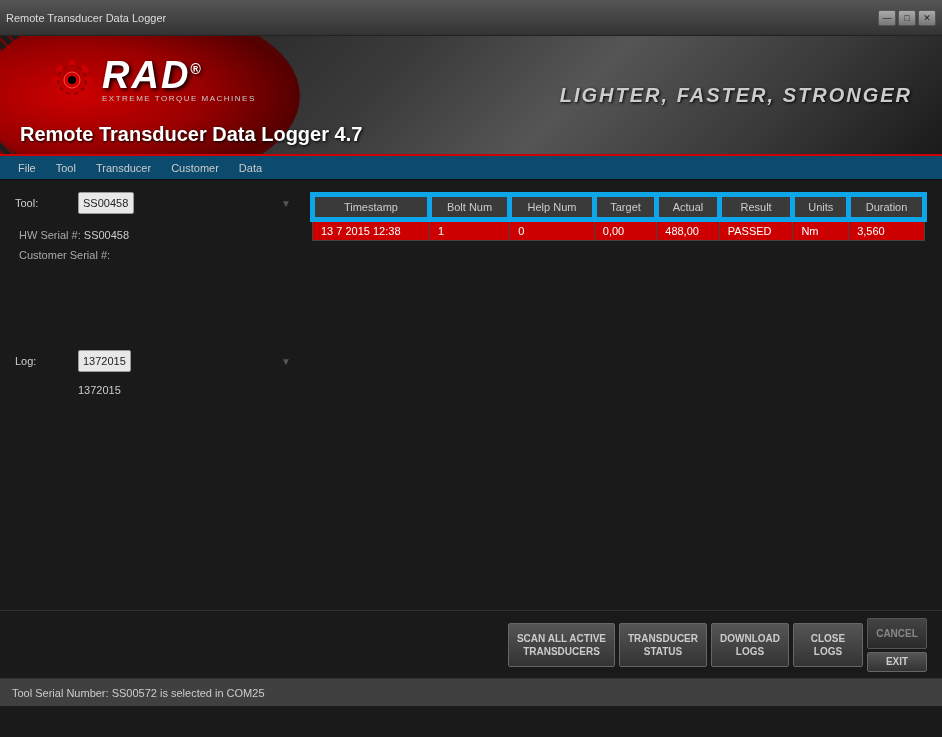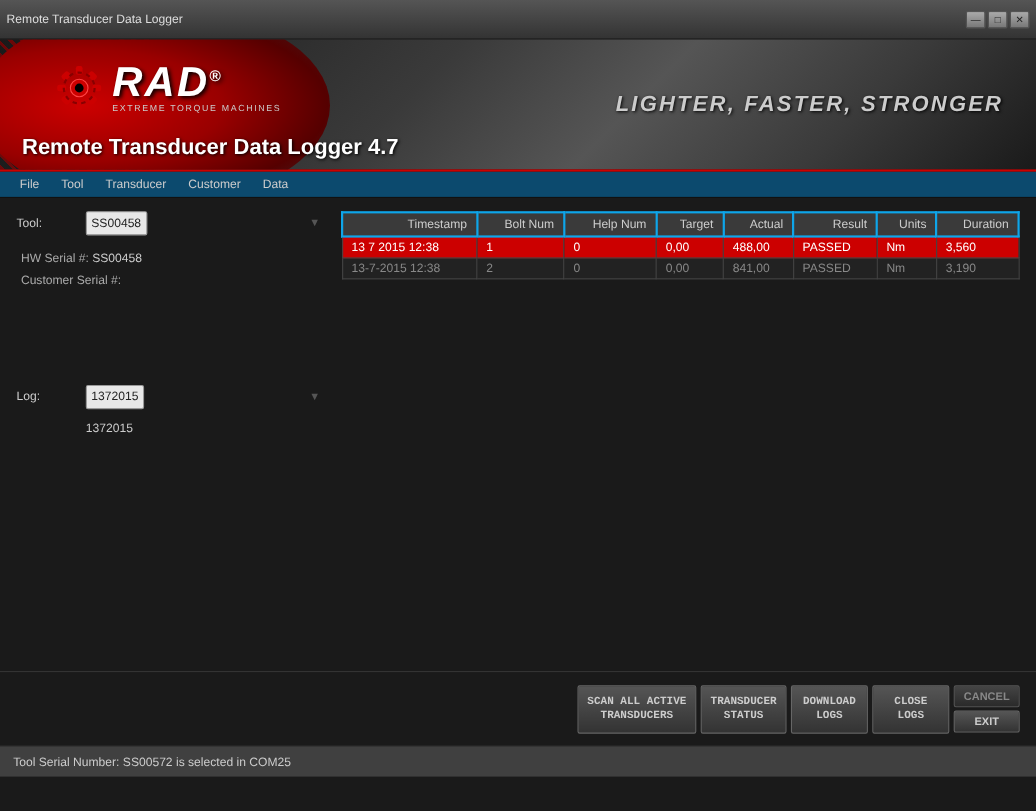--- a/index.html
+++ b/index.html
@@ -216,22 +216,22 @@
     }
     .data-table {
       width: 100%;
       border-collapse: collapse;
       font-size: 11px;
     }
     .data-table th {
       background: #3a3a3a;
       color: #ccc;
       padding: 4px 8px;
-      text-align: right;
-      border: 2px solid #0ea5e9;
+      text-align: center;
+      border: 5px solid #0ea5e9;
       font-weight: normal;
       white-space: nowrap;
     }
     .data-table td {
       padding: 3px 8px;
       border: 1px solid #444;
       white-space: nowrap;
       margin-left: 44px;
     }
     .row-highlight {
@@ -264,24 +264,23 @@
       border: 1px solid #666;
       color: #ccc;
       font-size: 10px;
       font-weight: bold;
       text-transform: uppercase;
       cursor: pointer;
       text-align: center;
       padding: 4px 8px;
       line-height: 1.3;
       border-radius: 2px;
-      font-family: Liberation Mono, monospace;
     }
     .action-btn-cancel {
-      height: 20px;
+      height: 31px;
       min-width: 60px;
       background: linear-gradient(to bottom, #444, #2a2a2a);
       border: 1px solid #555;
       color: #888;
       font-size: 10px;
       font-weight: bold;
       text-transform: uppercase;
       cursor: pointer;
       padding: 2px 8px;
       border-radius: 2px;
@@ -430,30 +429,20 @@
       <tr class="row-highlight">
             <td>13 7 2015 12:38</td>
             <td>1</td>
             <td>0</td>
             <td>0,00</td>
             <td>488,00</td>
             <td>PASSED</td>
             <td>Nm</td>
             <td>3,560</td>
           </tr>
-          <tr class="row-dark">
-            <td>13-7-2015 12:38</td>
-            <td>2</td>
-            <td>0</td>
-            <td>0,00</td>
-            <td>841,00</td>
-            <td>PASSED</td>
-            <td>Nm</td>
-            <td>3,190</td>
-          </tr>
         </tbody>
     </table>
   </div>
 </div>
 
 <div class="bottom-bar">
   <button class="action-btn">SCAN ALL ACTIVE<br>TRANSDUCERS</button>
   <button class="action-btn">TRANSDUCER<br>STATUS</button>
   <button class="action-btn">DOWNLOAD<br>LOGS</button>
   <button class="action-btn">CLOSE<br>LOGS</button>

